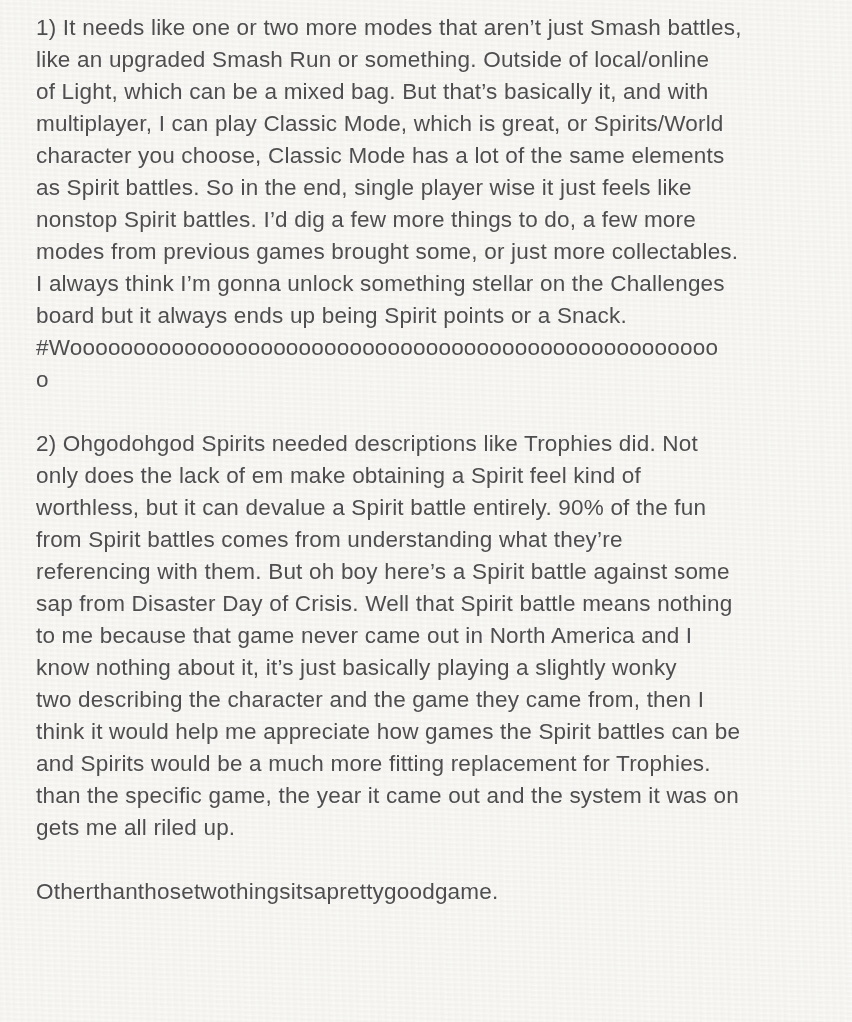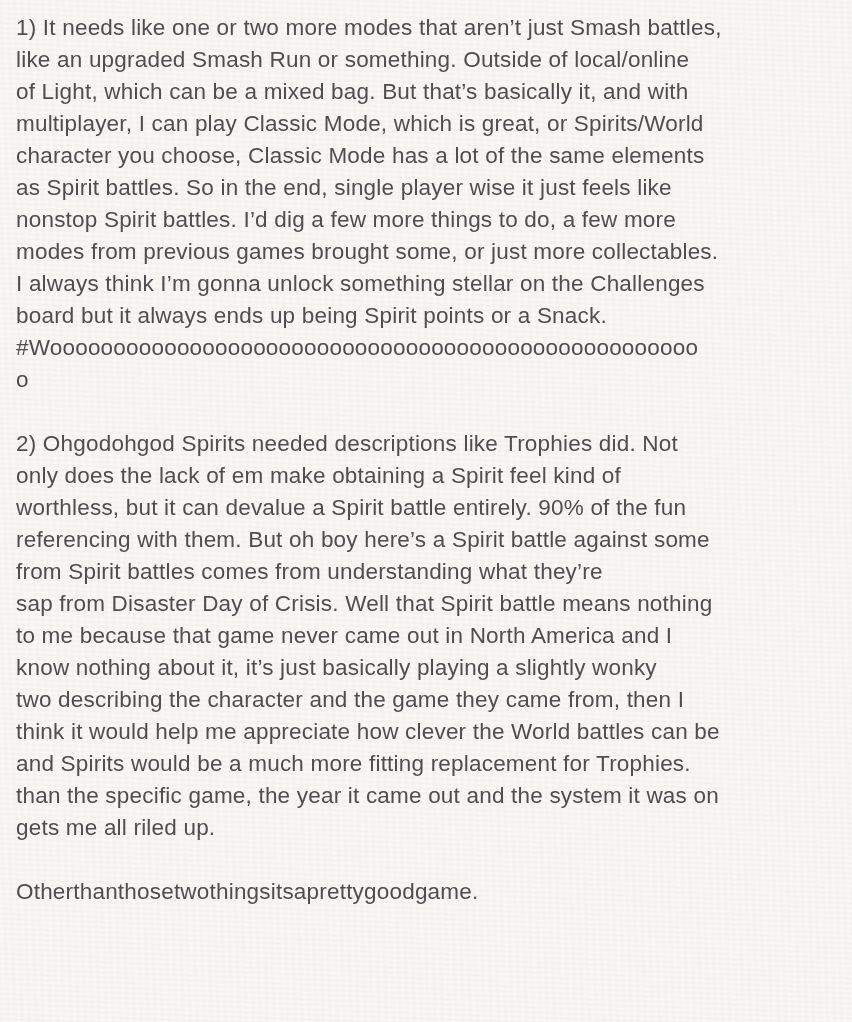--- a/index.html
+++ b/index.html
@@ -15,21 +15,21 @@
   body {
     background-color: var(--bg);
     
     background-image:
       repeating-linear-gradient(2deg, rgba(255,255,255,0.35) 0px, rgba(255,255,255,0) 2px, rgba(0,0,0,0.012) 3px, rgba(255,255,255,0) 5px),
       repeating-linear-gradient(88deg, rgba(0,0,0,0.008) 0px, rgba(255,255,255,0) 3px, rgba(255,255,255,0.25) 5px, rgba(255,255,255,0) 7px);
     font-family: "Liberation Sans", sans-serif;
     color: var(--fg);
   }
   .note {
-    padding: 12px 8px 0 16px;
+    padding: 12px 8px 0 36px;
   }
   .line {
     font-size: 22.5px;
     line-height: 32px;
     height: 32px;
     white-space: pre;
     letter-spacing: 0.2px;
     font-weight: 400;
   }
   .blank-line {
@@ -55,27 +55,27 @@
     <div class="line">#Wooooooooooooooooooooooooooooooooooooooooooooooooooo</div>
     <div class="line">o</div>
   </div>
 
   <div class="blank-line"></div>
 
   <div class="para">
     <div class="line">2) Ohgodohgod Spirits needed descriptions like Trophies did. Not</div>
     <div class="line">only does the lack of em make obtaining a Spirit feel kind of</div>
     <div class="line">worthless, but it can devalue a Spirit battle entirely. 90% of the fun</div>
+    <div class="line">from Spirit battles comes from understanding what they’re</div>
     <div class="line">referencing with them. But oh boy here’s a Spirit battle against some</div>
-    <div class="line">from Spirit battles comes from understanding what they’re</div>
     <div class="line">sap from Disaster Day of Crisis. Well that Spirit battle means nothing</div>
     <div class="line">to me because that game never came out in North America and I</div>
     <div class="line">know nothing about it, it’s just basically playing a slightly wonky</div>
     <div class="line">two describing the character and the game they came from, then I</div>
-    <div class="line">think it would help me appreciate how clever the World battles can be</div>
+    <div class="line">think it would help me appreciate how games the Spirit battles can be</div>
     <div class="line">and Spirits would be a much more fitting replacement for Trophies.</div>
     <div class="line">than the specific game, the year it came out and the system it was on</div>
     <div class="line">gets me all riled up.</div>
   </div>
 
   <div class="blank-line"></div>
 
   <div class="para">
     <div class="line">Otherthanthosetwothingsitsaprettygoodgame.</div>
   </div>

